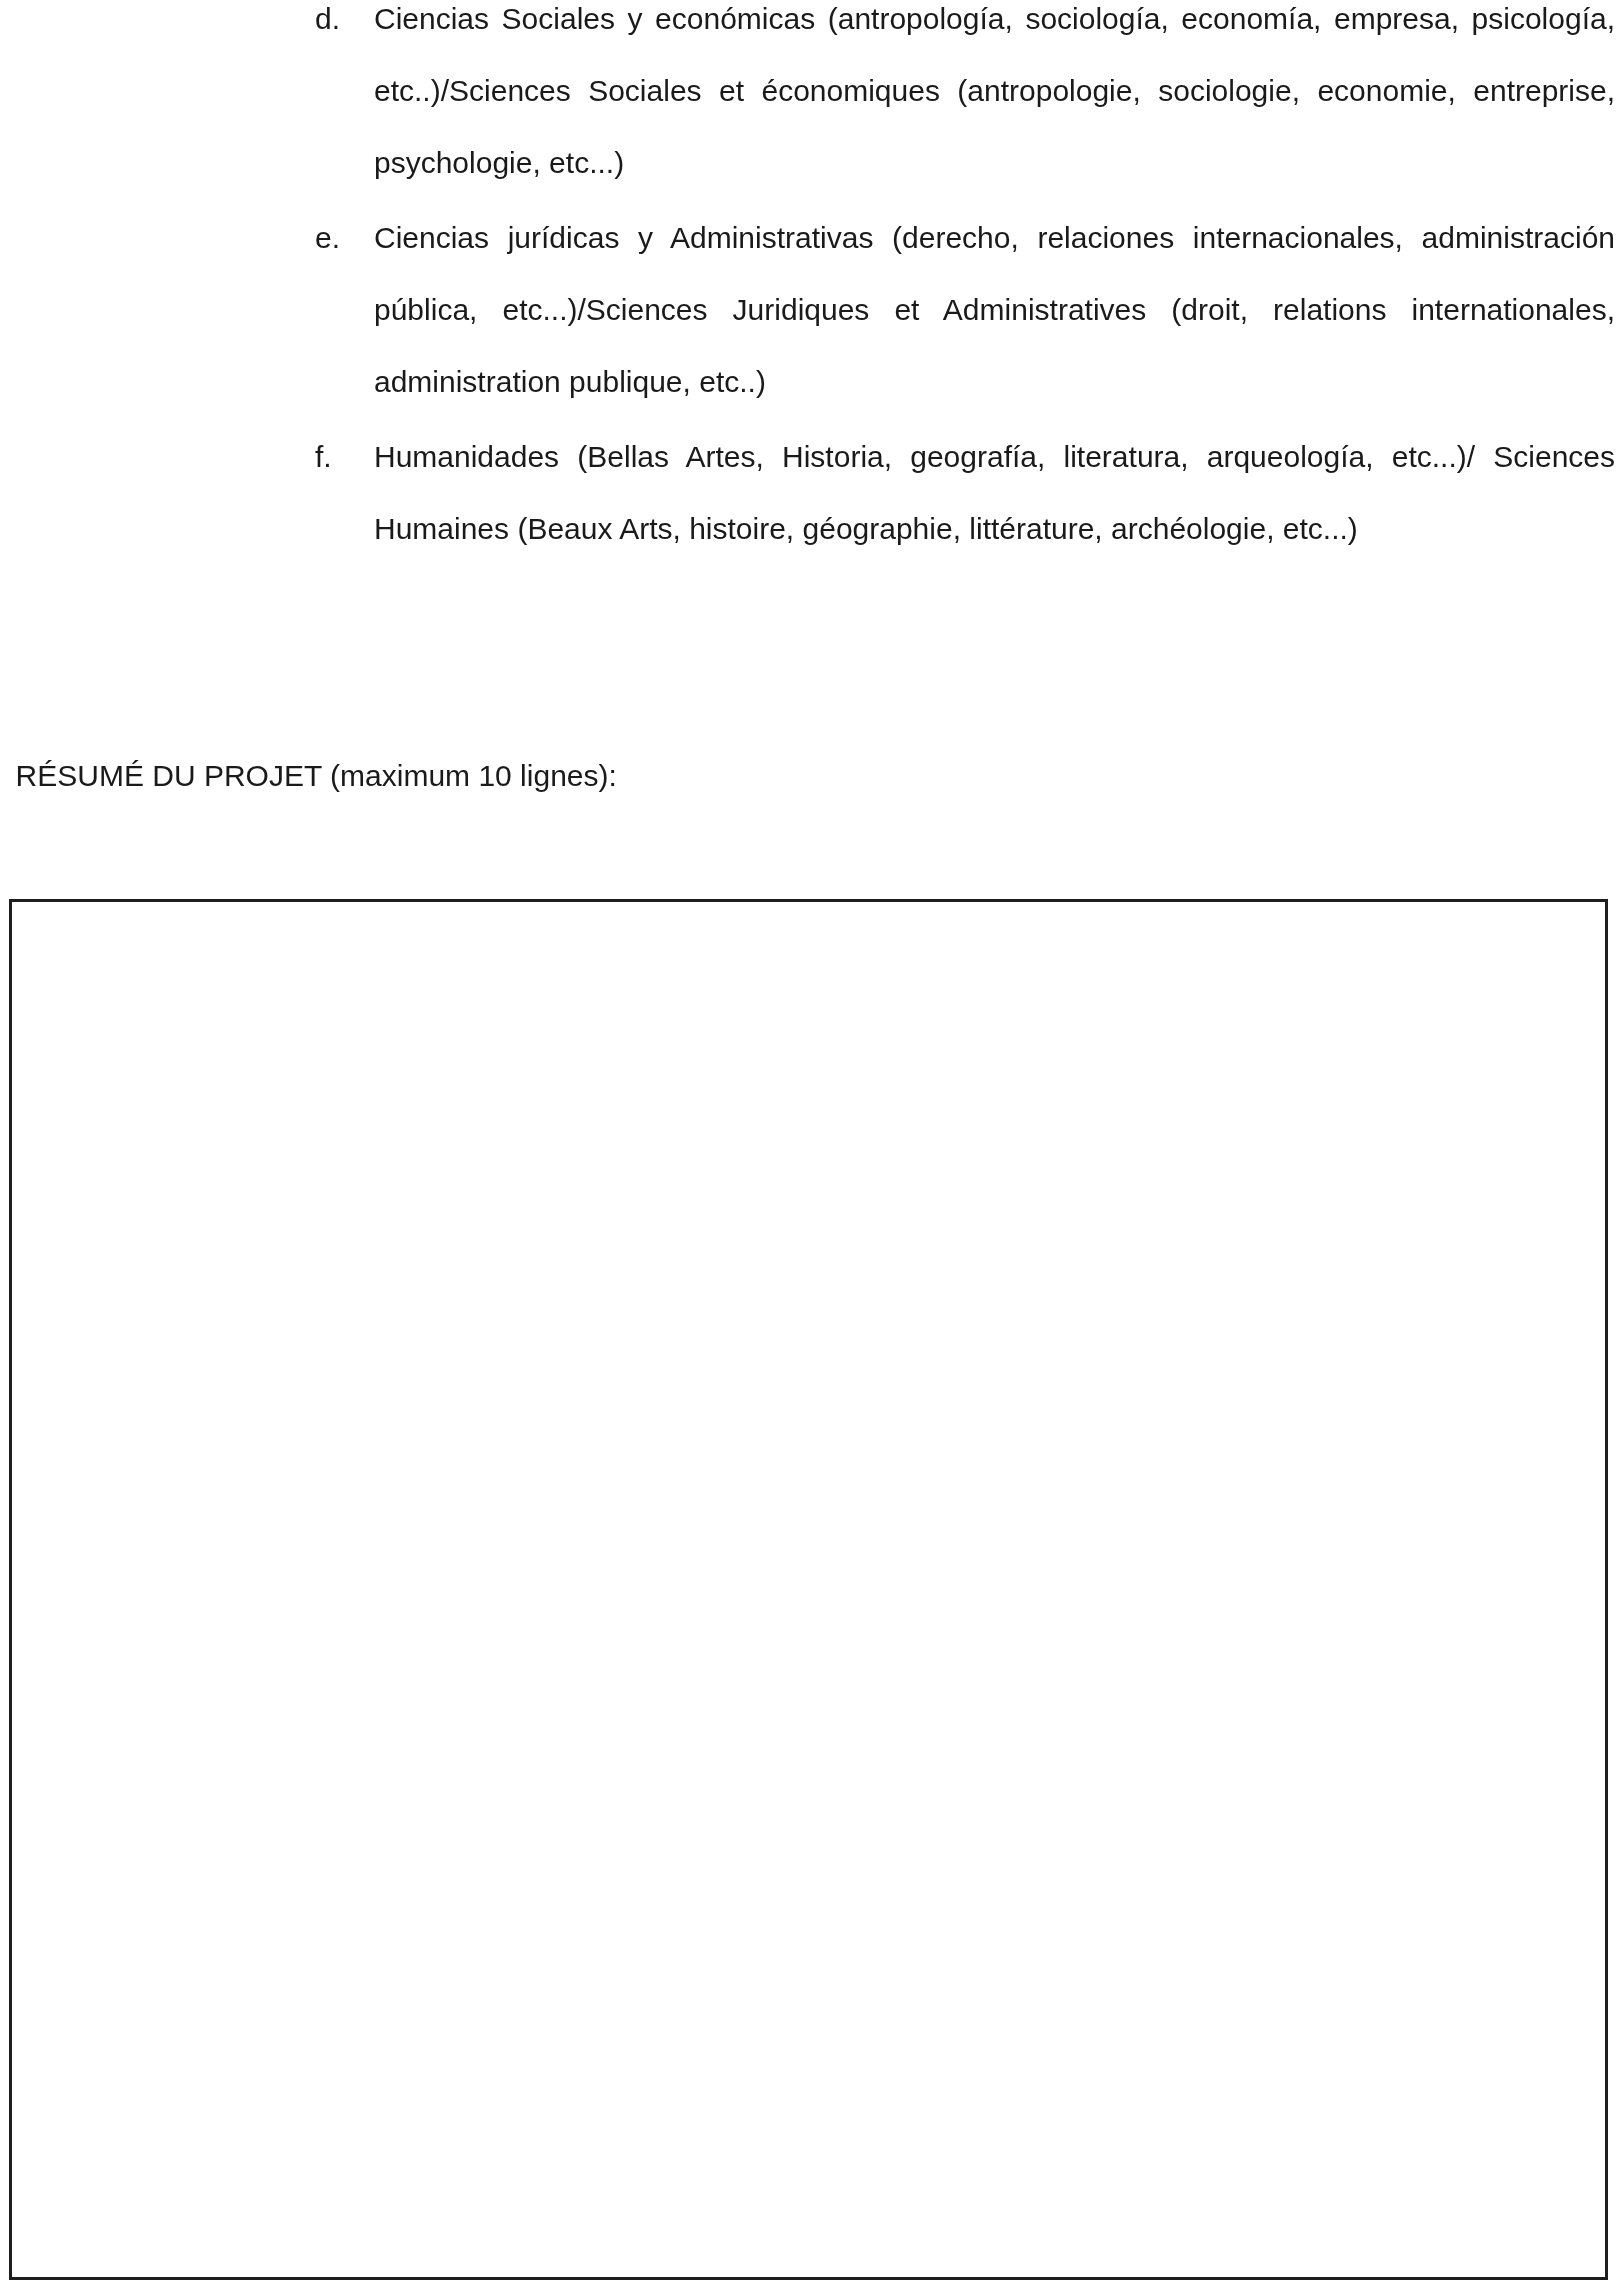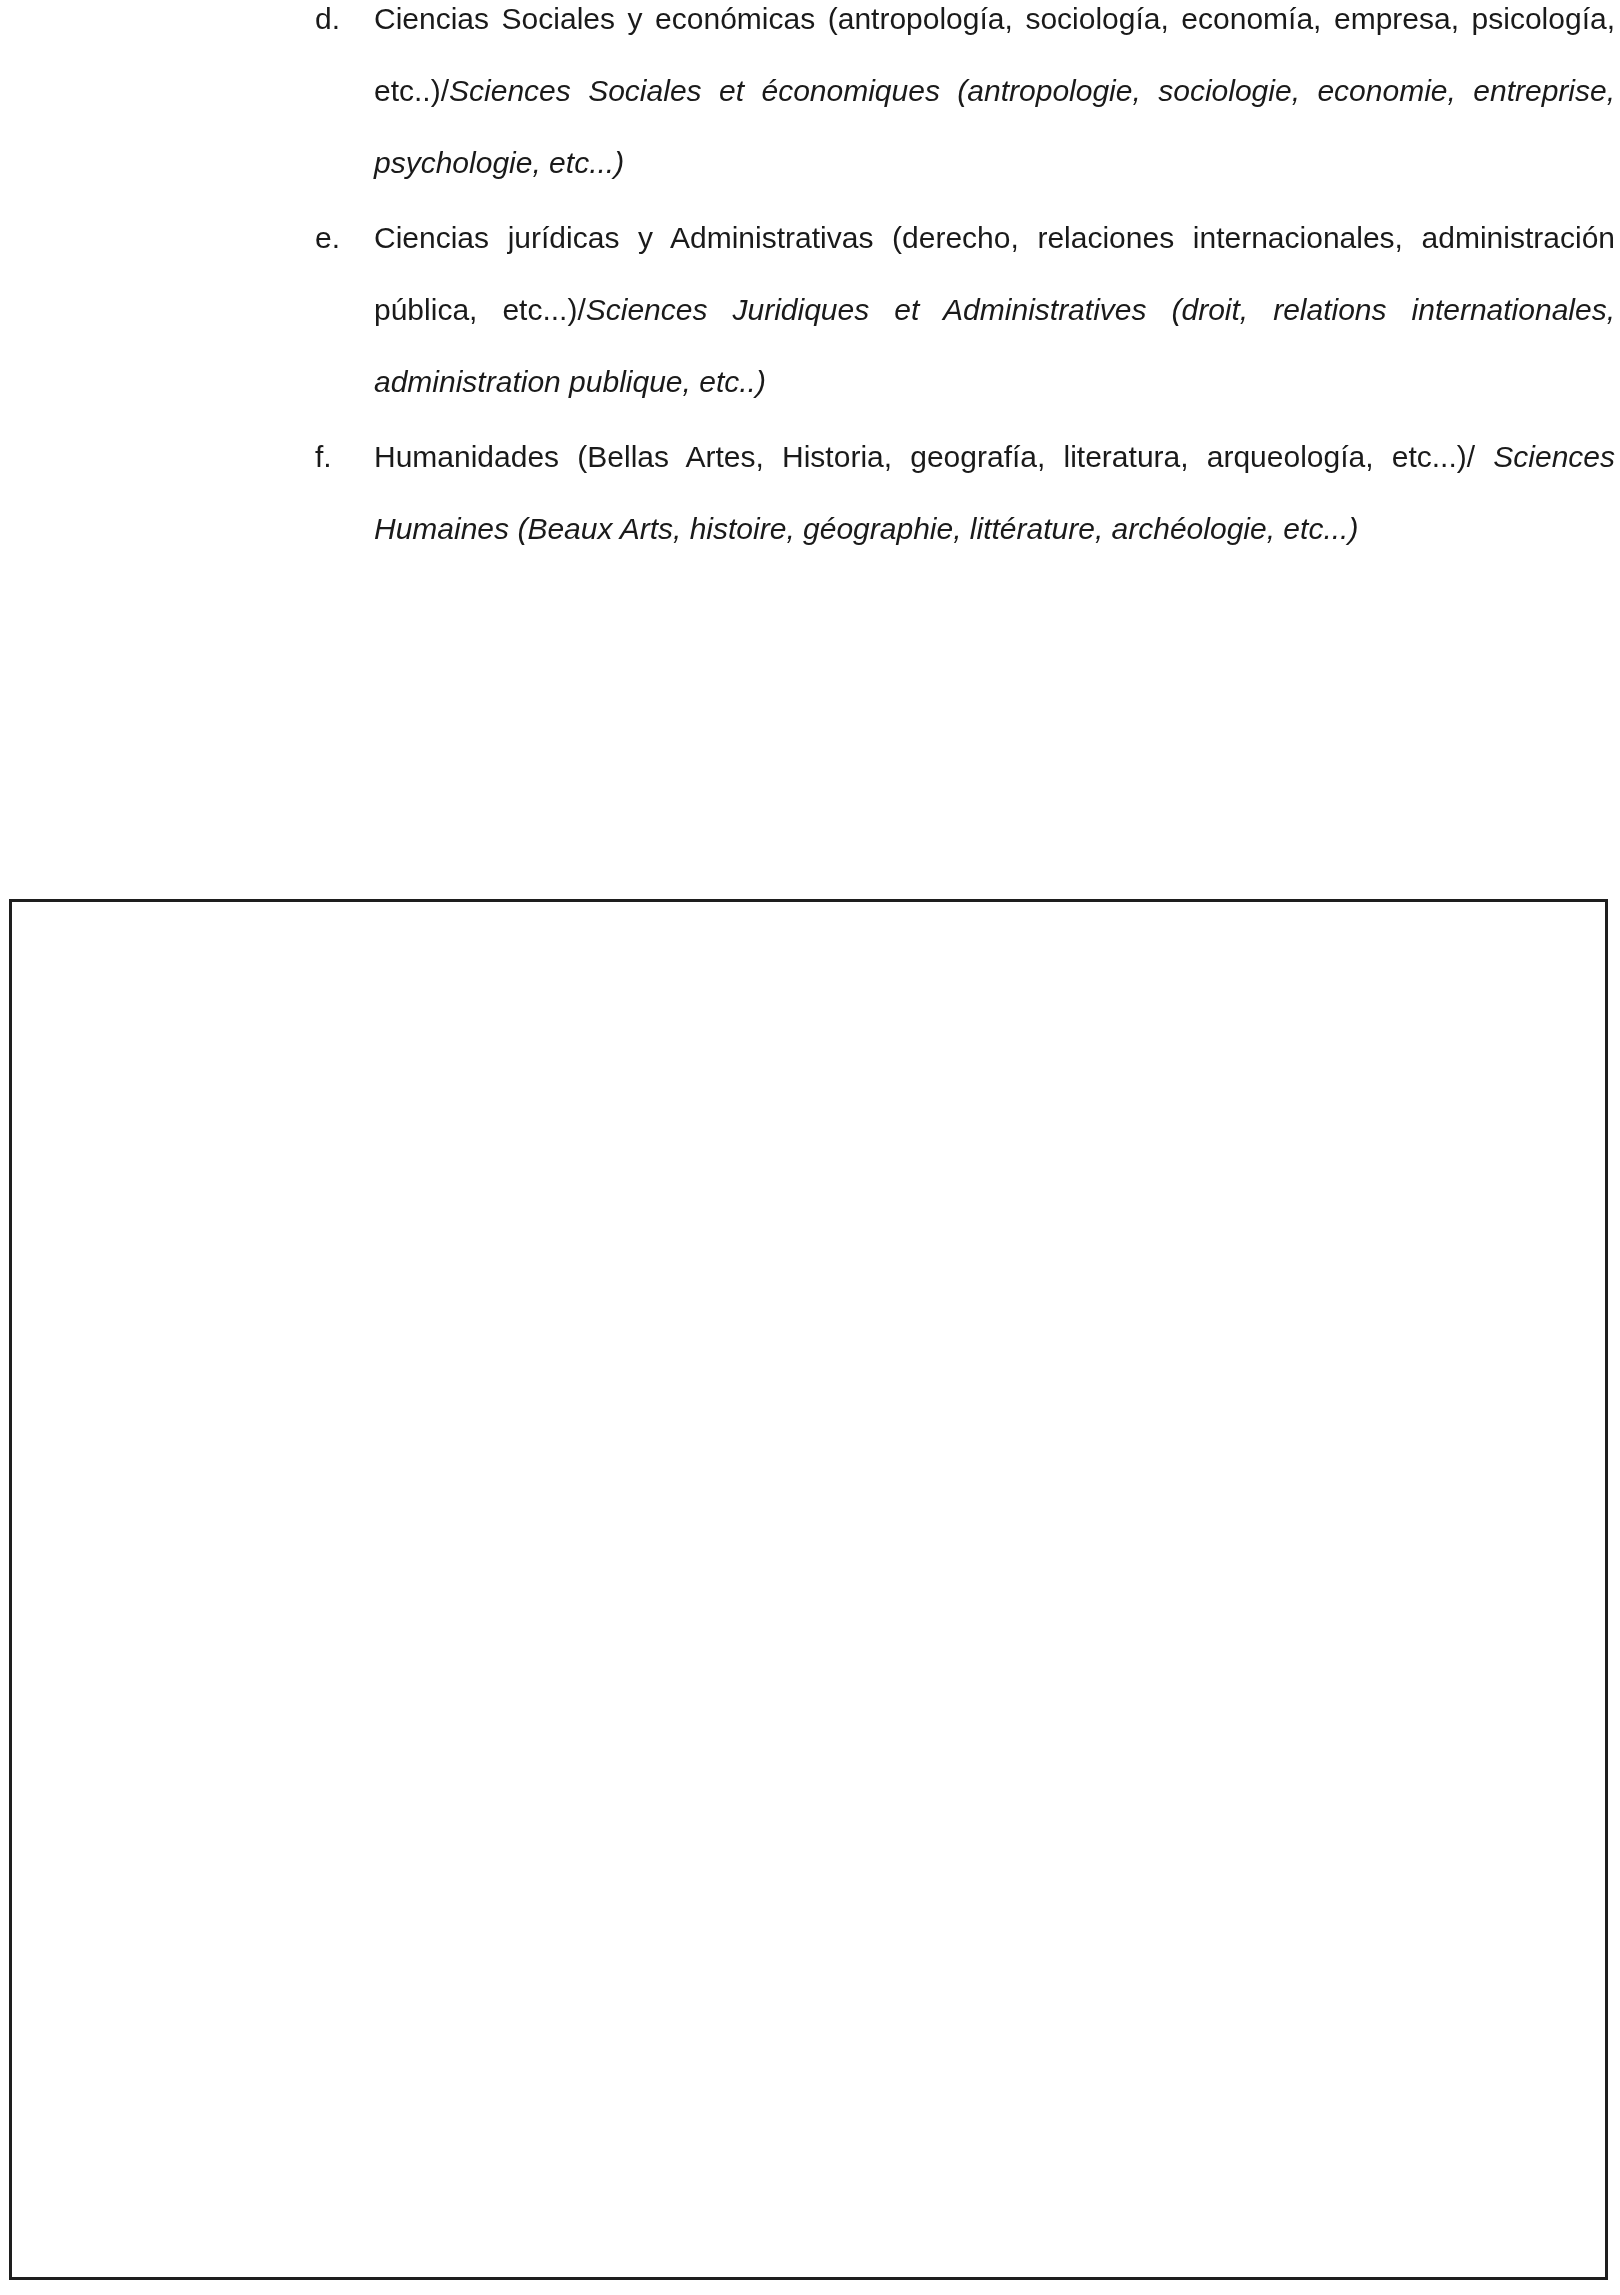--- a/index.html
+++ b/index.html
@@ -30,21 +30,21 @@
       margin-bottom: 3.1px;
     }
     .item .marker {
       position: absolute;
       left: 0;
       top: 0;
     }
     .item .body {
       display: block;
     }
-    .fr { font-style: italic; }
+    .fr { }
     .item-d { margin-top: -17px; }
     .section {
       position: absolute;
       left: 15.6px;
       top: 750px;
       line-height: 52px;
     }
     .section .line { display: block; white-space: nowrap; }
     .answer-box {
       position: absolute;
@@ -69,16 +69,17 @@
     <span class="marker">e.</span>
     <span class="body"><span>Ciencias jurídicas y Administrativas (derecho, relaciones internacionales, administración pública, etc...)/</span><span class="fr">Sciences Juridiques et Administratives (droit, relations  internationales, administration publique, etc..)</span></span>
   </div>
   <div class="item">
     <span class="marker">f.</span>
     <span class="body"><span>Humanidades (Bellas Artes, Historia, geografía, literatura, arqueología, etc...)/ </span><span class="fr">Sciences Humaines (Beaux Arts, histoire, géographie, littérature, archéologie, etc...)</span></span>
   </div>
 </div>
 
 <div class="section">
+  <span class="line fr">RÉSUMÉ DU PROJET (maximum 10 lignes):</span>
 </div>
 
 <div class="answer-box"></div>
 
 
 </body></html>

